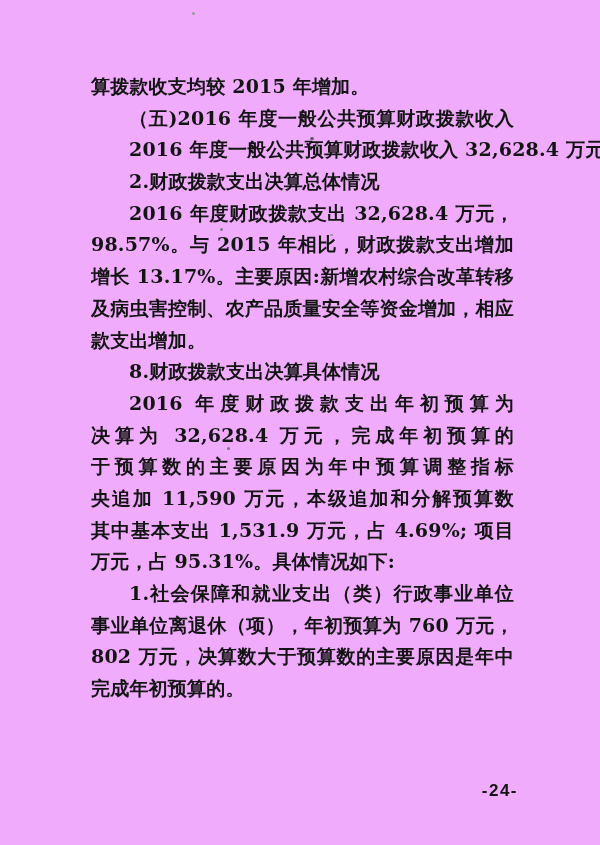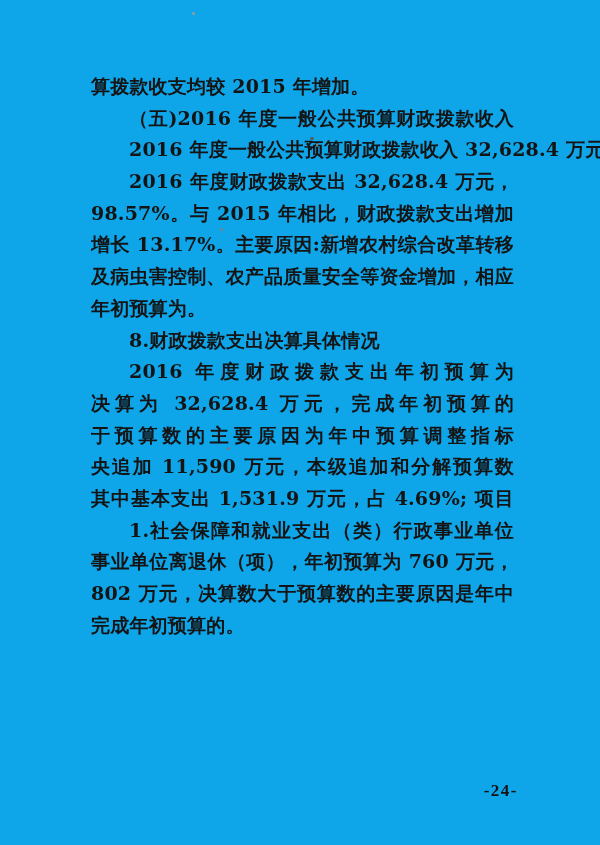--- a/index.html
+++ b/index.html
@@ -45,46 +45,48 @@
     overflow: hidden;
   }
   .page-number {
     position: absolute;
     top: 781px;
     right: 82px;
     font-size: 17px;
     font-weight: 700;
     color: #141414;
     letter-spacing: 1.5px;
-    font-family: Liberation Serif, serif;
+    font-family: Liberation Sans, sans-serif;
   }
   .speck {
     position: absolute;
     border-radius: 50%;
   }
 </style>
 </head>
 <body>
 
-<div class="page" style="background: #0ea5e9;">
+<div class="page" style="background: #f0abfc;">
   <div class="text-block" id="text-block" style="color: rgb(20, 20, 20);">
       <div class="line">算拨款收支均较 2015 年增加。</div>
       <div class="line indent justify">（五)2016 年度一般公共预算财政拨款收入支出决算情</div>
       <div class="line indent">2016 年度一般公共预算财政拨款收入 32,628.4 万元。</div>
+      <div class="line indent">2.财政拨款支出决算总体情况</div>
       <div class="line indent justify">2016 年度财政拨款支出 32,628.4 万元，占本年支出的</div>
       <div class="line justify">98.57%。与 2015 年相比，财政拨款支出增加 3,798.24 万元，</div>
       <div class="line justify">增长 13.17%。主要原因:新增农村综合改革转移支付资金，</div>
       <div class="line justify">及病虫害控制、农产品质量安全等资金增加，相应的财政拨</div>
-      <div class="line">年初预算为。</div>
+      <div class="line">款支出增加。</div>
       <div class="line indent">8.财政拨款支出决算具体情况</div>
       <div class="line indent justify">2016 年度财政拨款支出年初预算为 7,753.1 万元，支出</div>
       <div class="line justify">决算为 32,628.4 万元，完成年初预算的 420.84%。决算数大</div>
       <div class="line justify">于预算数的主要原因为年中预算调整指标 24,875.3，其中中</div>
       <div class="line justify">央追加 11,590 万元，本级追加和分解预算数 13,285.3 万元。</div>
       <div class="line justify">其中基本支出 1,531.9 万元，占 4.69%; 项目支出 31,096.5</div>
+      <div class="line">万元，占 95.31%。具体情况如下:</div>
       <div class="line indent justify">1.社会保障和就业支出（类）行政事业单位离退休（款）</div>
       <div class="line justify">事业单位离退休（项），年初预算为 760 万元，支出决算为</div>
       <div class="line justify">802 万元，决算数大于预算数的主要原因是年中追加事业单</div>
       <div class="line">完成年初预算的。</div>
     </div>
   <div class="page-number">-24-</div>
   <div id="specks">
       <div class="speck" style="position: absolute; left: 192px; top: 12px; width: 3px; height: 3px; background: rgb(154, 154, 154);"></div>
       <div class="speck" style="position: absolute; left: 310px; top: 137px; width: 4px; height: 3px; background: rgb(90, 90, 90);"></div>
       <div class="speck" style="position: absolute; left: 316px; top: 143px; width: 2px; height: 4px; background: rgb(138, 138, 138);"></div>

